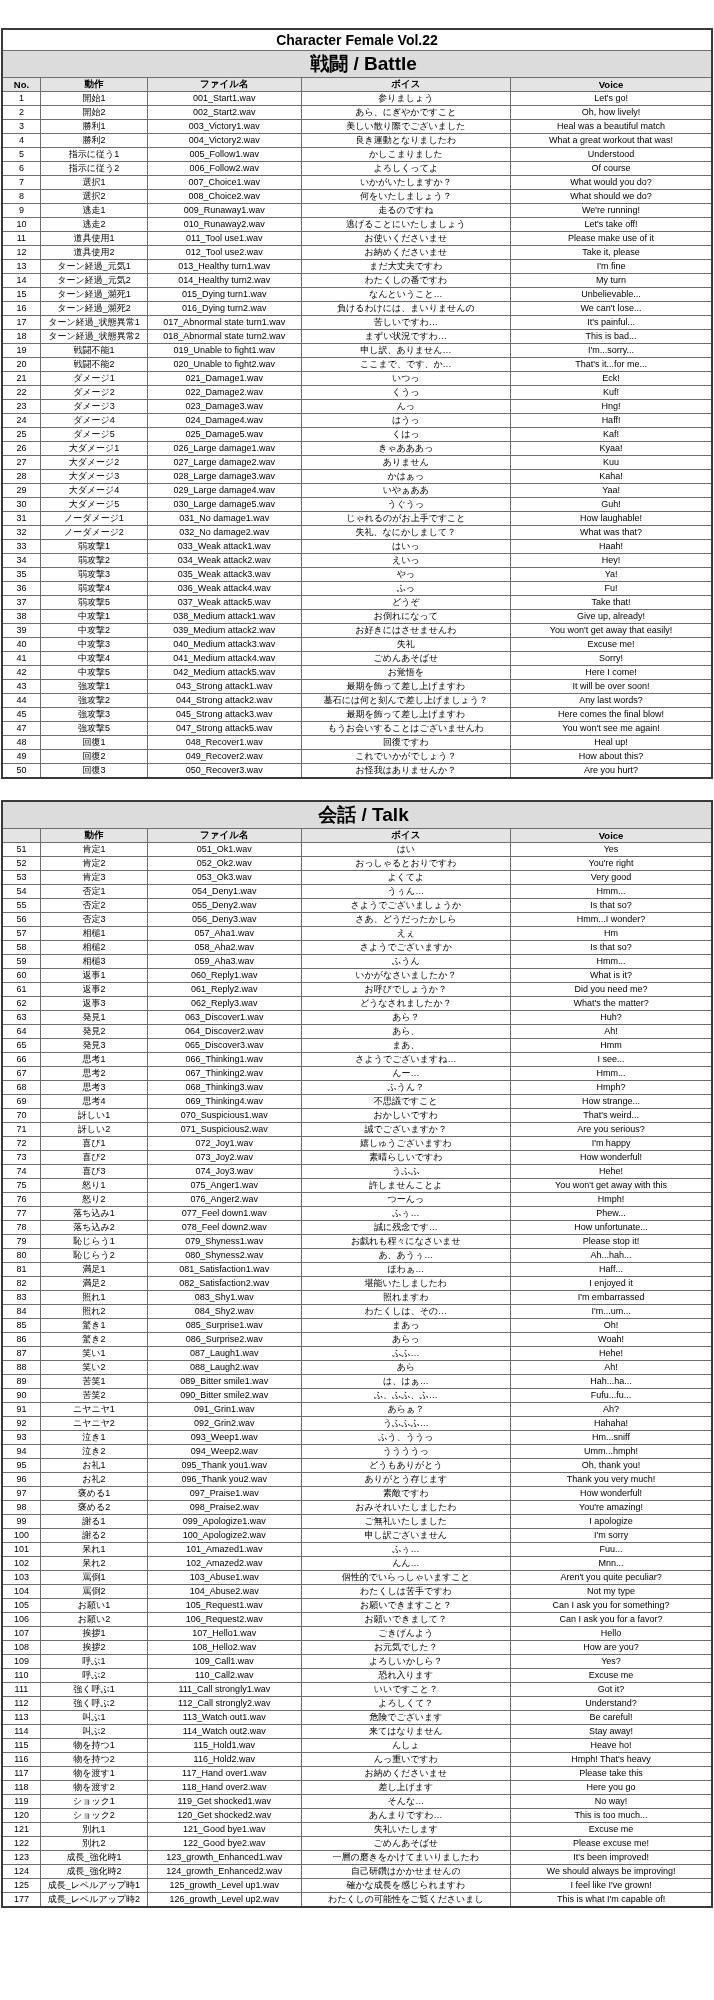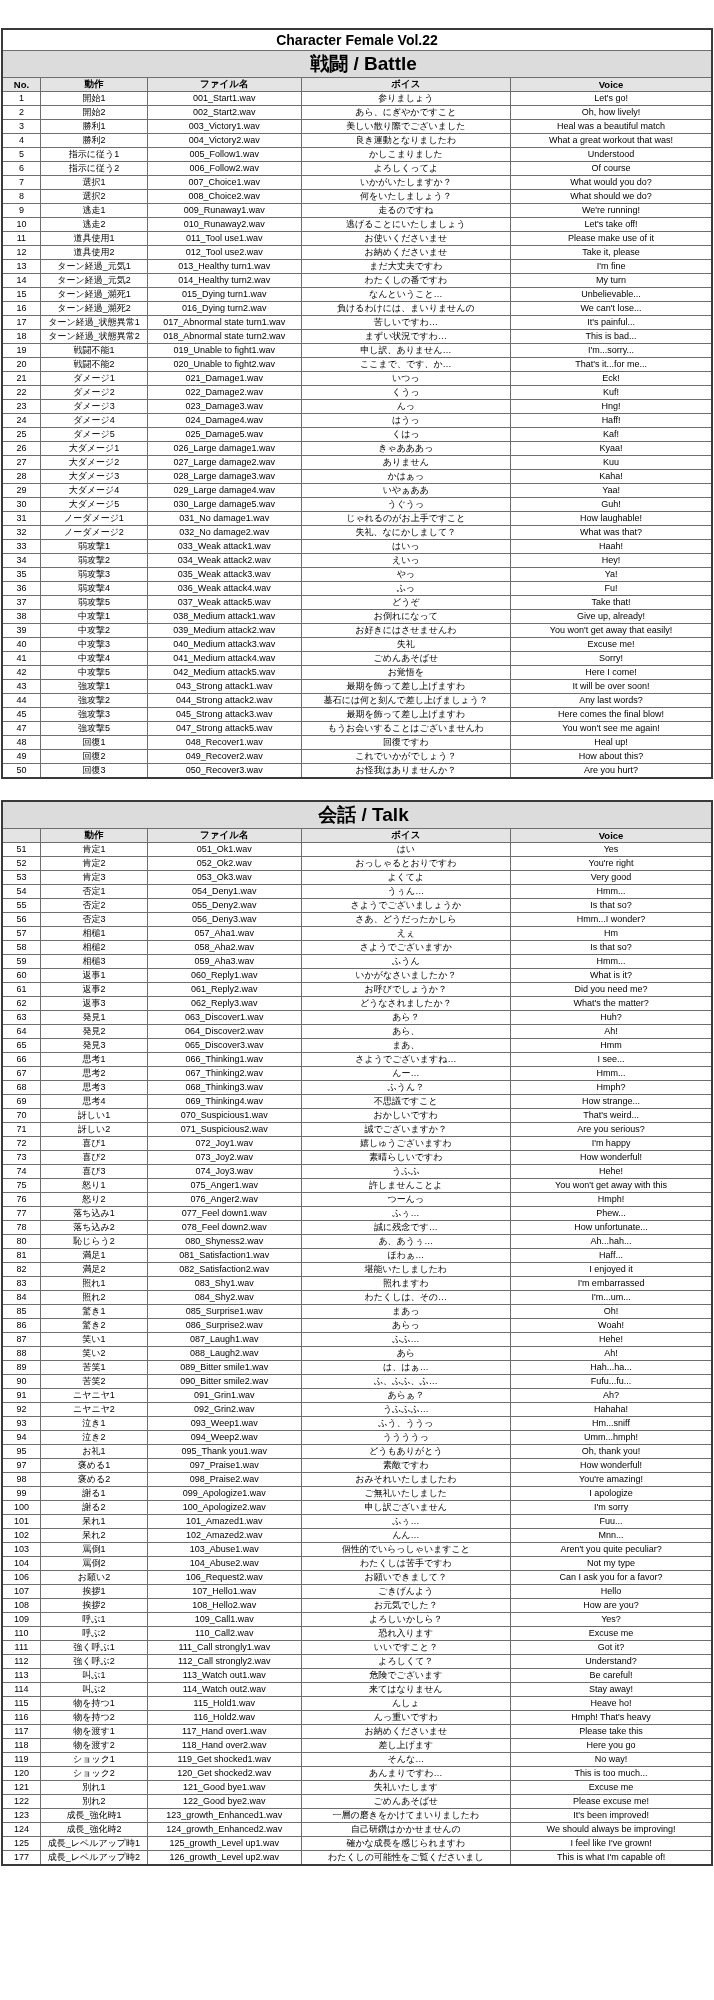--- a/index.html
+++ b/index.html
@@ -649,20 +649,27 @@
           <td class="data-cell">Phew...</td>
         </tr>
         <tr>
           <td class="data-cell">78</td>
           <td class="data-cell">落ち込み2</td>
           <td class="data-cell">078_Feel down2.wav</td>
           <td class="data-cell">誠に残念です…</td>
           <td class="data-cell">How unfortunate...</td>
         </tr>
         <tr>
+          <td class="data-cell">79</td>
+          <td class="data-cell">恥じらう1</td>
+          <td class="data-cell">079_Shyness1.wav</td>
+          <td class="data-cell">お戯れも程々になさいませ</td>
+          <td class="data-cell">Please stop it!</td>
+        </tr>
+        <tr>
           <td class="data-cell">80</td>
           <td class="data-cell">恥じらう2</td>
           <td class="data-cell">080_Shyness2.wav</td>
           <td class="data-cell">あ、あうぅ…</td>
           <td class="data-cell">Ah...hah...</td>
         </tr>
         <tr>
           <td class="data-cell">81</td>
           <td class="data-cell">満足1</td>
           <td class="data-cell">081_Satisfaction1.wav</td>
@@ -761,20 +768,27 @@
           <td class="data-cell">Umm...hmph!</td>
         </tr>
         <tr>
           <td class="data-cell">95</td>
           <td class="data-cell">お礼1</td>
           <td class="data-cell">095_Thank you1.wav</td>
           <td class="data-cell">どうもありがとう</td>
           <td class="data-cell">Oh, thank you!</td>
         </tr>
         <tr>
+          <td class="data-cell">96</td>
+          <td class="data-cell">お礼2</td>
+          <td class="data-cell">096_Thank you2.wav</td>
+          <td class="data-cell">ありがとう存じます</td>
+          <td class="data-cell">Thank you very much!</td>
+        </tr>
+        <tr>
           <td class="data-cell">97</td>
           <td class="data-cell">褒める1</td>
           <td class="data-cell">097_Praise1.wav</td>
           <td class="data-cell">素敵ですわ</td>
           <td class="data-cell">How wonderful!</td>
         </tr>
         <tr>
           <td class="data-cell">98</td>
           <td class="data-cell">褒める2</td>
           <td class="data-cell">098_Praise2.wav</td>
@@ -815,20 +829,27 @@
           <td class="data-cell">103_Abuse1.wav</td>
           <td class="data-cell">個性的でいらっしゃいますこと</td>
           <td class="data-cell">Aren't you quite peculiar?</td>
         </tr>
         <tr>
           <td class="data-cell">104</td>
           <td class="data-cell">罵倒2</td>
           <td class="data-cell">104_Abuse2.wav</td>
           <td class="data-cell">わたくしは苦手ですわ</td>
           <td class="data-cell">Not my type</td>
+        </tr>
+        <tr>
+          <td class="data-cell">105</td>
+          <td class="data-cell">お願い1</td>
+          <td class="data-cell">105_Request1.wav</td>
+          <td class="data-cell">お願いできますこと？</td>
+          <td class="data-cell">Can I ask you for something?</td>
         </tr>
         <tr>
           <td class="data-cell">106</td>
           <td class="data-cell">お願い2</td>
           <td class="data-cell">106_Request2.wav</td>
           <td class="data-cell">お願いできまして？</td>
           <td class="data-cell">Can I ask you for a favor?</td>
         </tr>
         <tr>
           <td class="data-cell">107</td>

